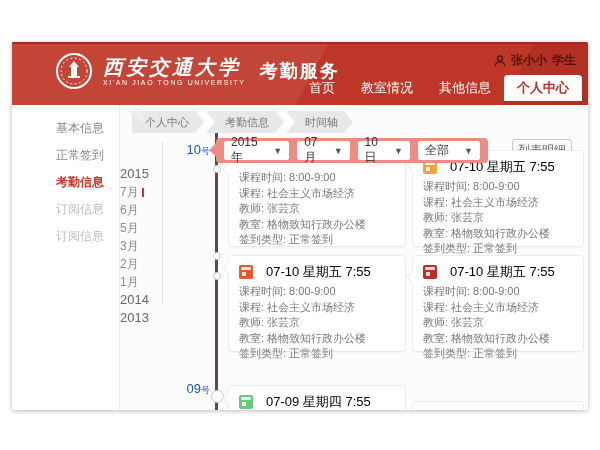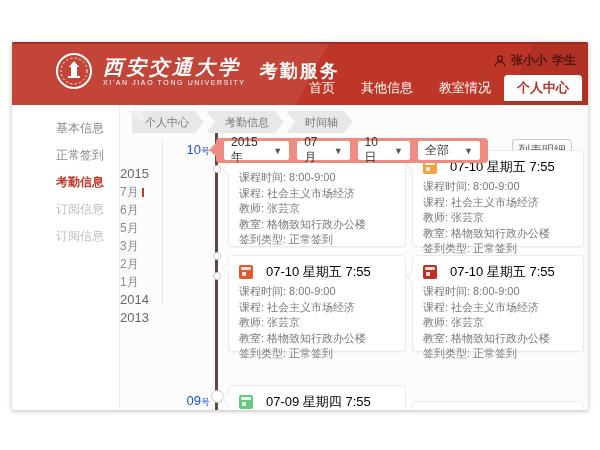--- a/index.html
+++ b/index.html
@@ -95,22 +95,22 @@
     <div class="user">
       <svg width="12" height="12" viewBox="0 0 12 12">
         <circle cx="6" cy="3.4" r="2.5" fill="none" stroke="#4f140e" stroke-width="1.3"></circle>
         <path d="M1.3 11 C1.3 8.2 3.4 6.9 6 6.9 C8.6 6.9 10.7 8.2 10.7 11" fill="none" stroke="#4f140e" stroke-width="1.3"></path>
       </svg>
       <span>张小小</span>
       <span>学生</span>
     </div>
     <div class="nav">
       <div class="nav-item">首页</div>
+      <div class="nav-item">教室情况</div>
       <div class="nav-item">其他信息</div>
-      <div class="nav-item">教室情况</div>
       <div class="nav-item active">个人中心</div>
     </div>
   </div>
 
   <div class="content">
 
     <div class="sidebar">
       <div class="side-item">基本信息</div>
       <div class="side-item">正常签到</div>
       <div class="side-item active">考勤信息</div>
@@ -139,21 +139,21 @@
     <div class="vline"></div>
 
     <div class="tline"></div>
     <div class="node" style="left:199px;top:38px;width:13px;height:13px;"></div>
     <div class="node" style="left:201px;top:60px;width:8px;height:8px;"></div>
     <div class="node" style="left:201px;top:147px;width:8px;height:8px;"></div>
     <div class="node" style="left:201px;top:167px;width:8px;height:8px;"></div>
     <div class="node" style="left:199px;top:285px;width:13px;height:13px;"></div>
 
     <div class="day-label" style="top:37px;"><span>10</span><span class="sfx">号</span></div>
-    <div class="day-label" style="top:276px;margin-top:12px;"><span>09</span><span class="sfx">号</span></div>
+    <div class="day-label" style="top:276px;"><span>09</span><span class="sfx">号</span></div>
 
     <div class="filterbar">
       <div class="arrow"></div>
       <div class="fsel w1">
           <span>2015年</span>
           <span class="car">▼</span>
         </div>
       <div class="fsel w2">
           <span>07月</span>
           <span class="car">▼</span>

